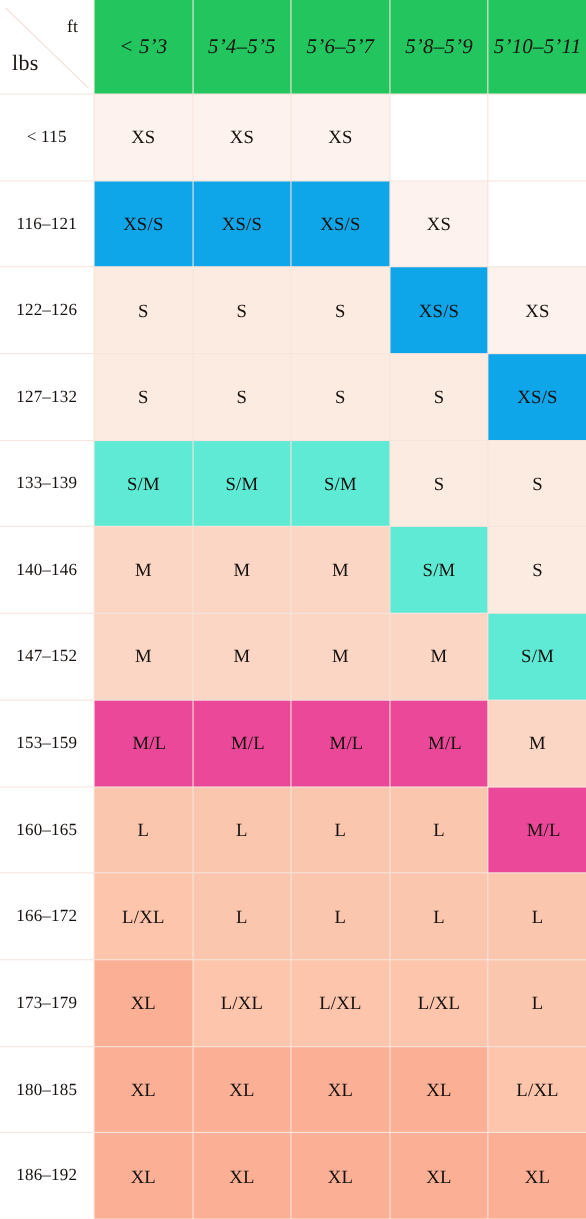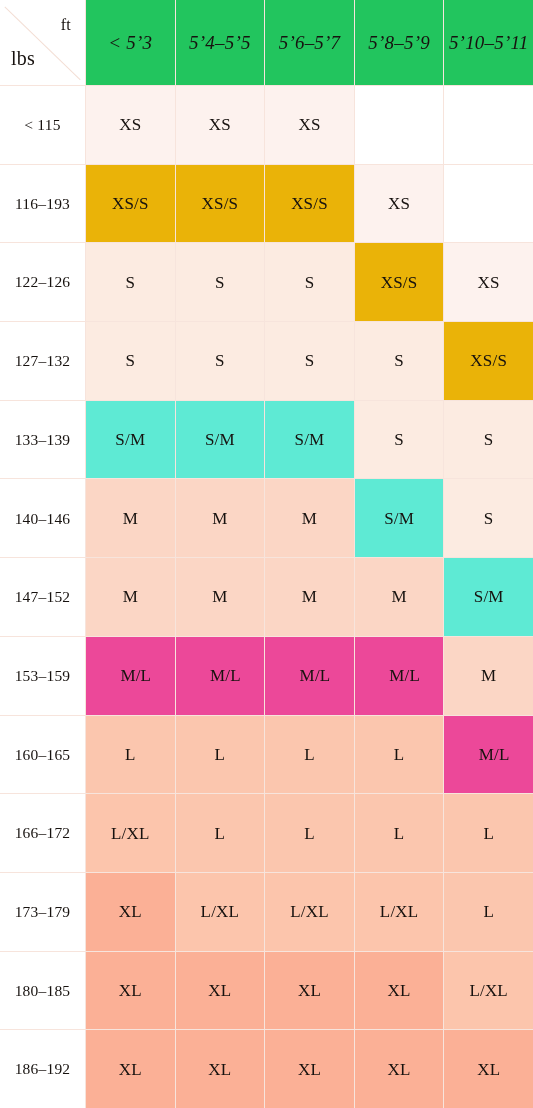--- a/index.html
+++ b/index.html
@@ -85,21 +85,21 @@
   
   .rowhead {
     background: #ffffff;
     font-size: 15.5px;
     white-space: nowrap;
   }
 
   
   .t-empty { background: #ffffff; }
   .t-xs    { background: #fdf2ee; }
-  .t-xss   { background: #eab308; }
+  .t-xss   { background: #0ea5e9; }
   .t-s     { background: #fcebe1; }
   .t-sm    { background: #5eead4; }
   .t-m     { background: #fbd6c5; }
   .t-ml    { background: #ec4899; padding-left: 11px; }
   .t-l     { background: #fbc6ae; }
   .t-lxl   { background: #fcc5ac; }
   .t-xl    { background: #fbb096; }
 </style>
 </head>
 <body>
@@ -117,21 +117,21 @@
   <div class="cell colhead">5’6–5’7</div>
   <div class="cell colhead">5’8–5’9</div>
   <div class="cell colhead">5’10–5’11</div>
 
   <div class="cell rowhead">&lt; 115</div>
     <div class="cell t-xs">XS</div>
     <div class="cell t-xs">XS</div>
     <div class="cell t-xs">XS</div>
     <div class="cell t-empty"></div>
     <div class="cell t-empty"></div>
-    <div class="cell rowhead">116–193</div>
+    <div class="cell rowhead">116–121</div>
     <div class="cell t-xss">XS/S</div>
     <div class="cell t-xss">XS/S</div>
     <div class="cell t-xss">XS/S</div>
     <div class="cell t-xs">XS</div>
     <div class="cell t-empty"></div>
     <div class="cell rowhead">122–126</div>
     <div class="cell t-s">S</div>
     <div class="cell t-s">S</div>
     <div class="cell t-s">S</div>
     <div class="cell t-xss">XS/S</div>

